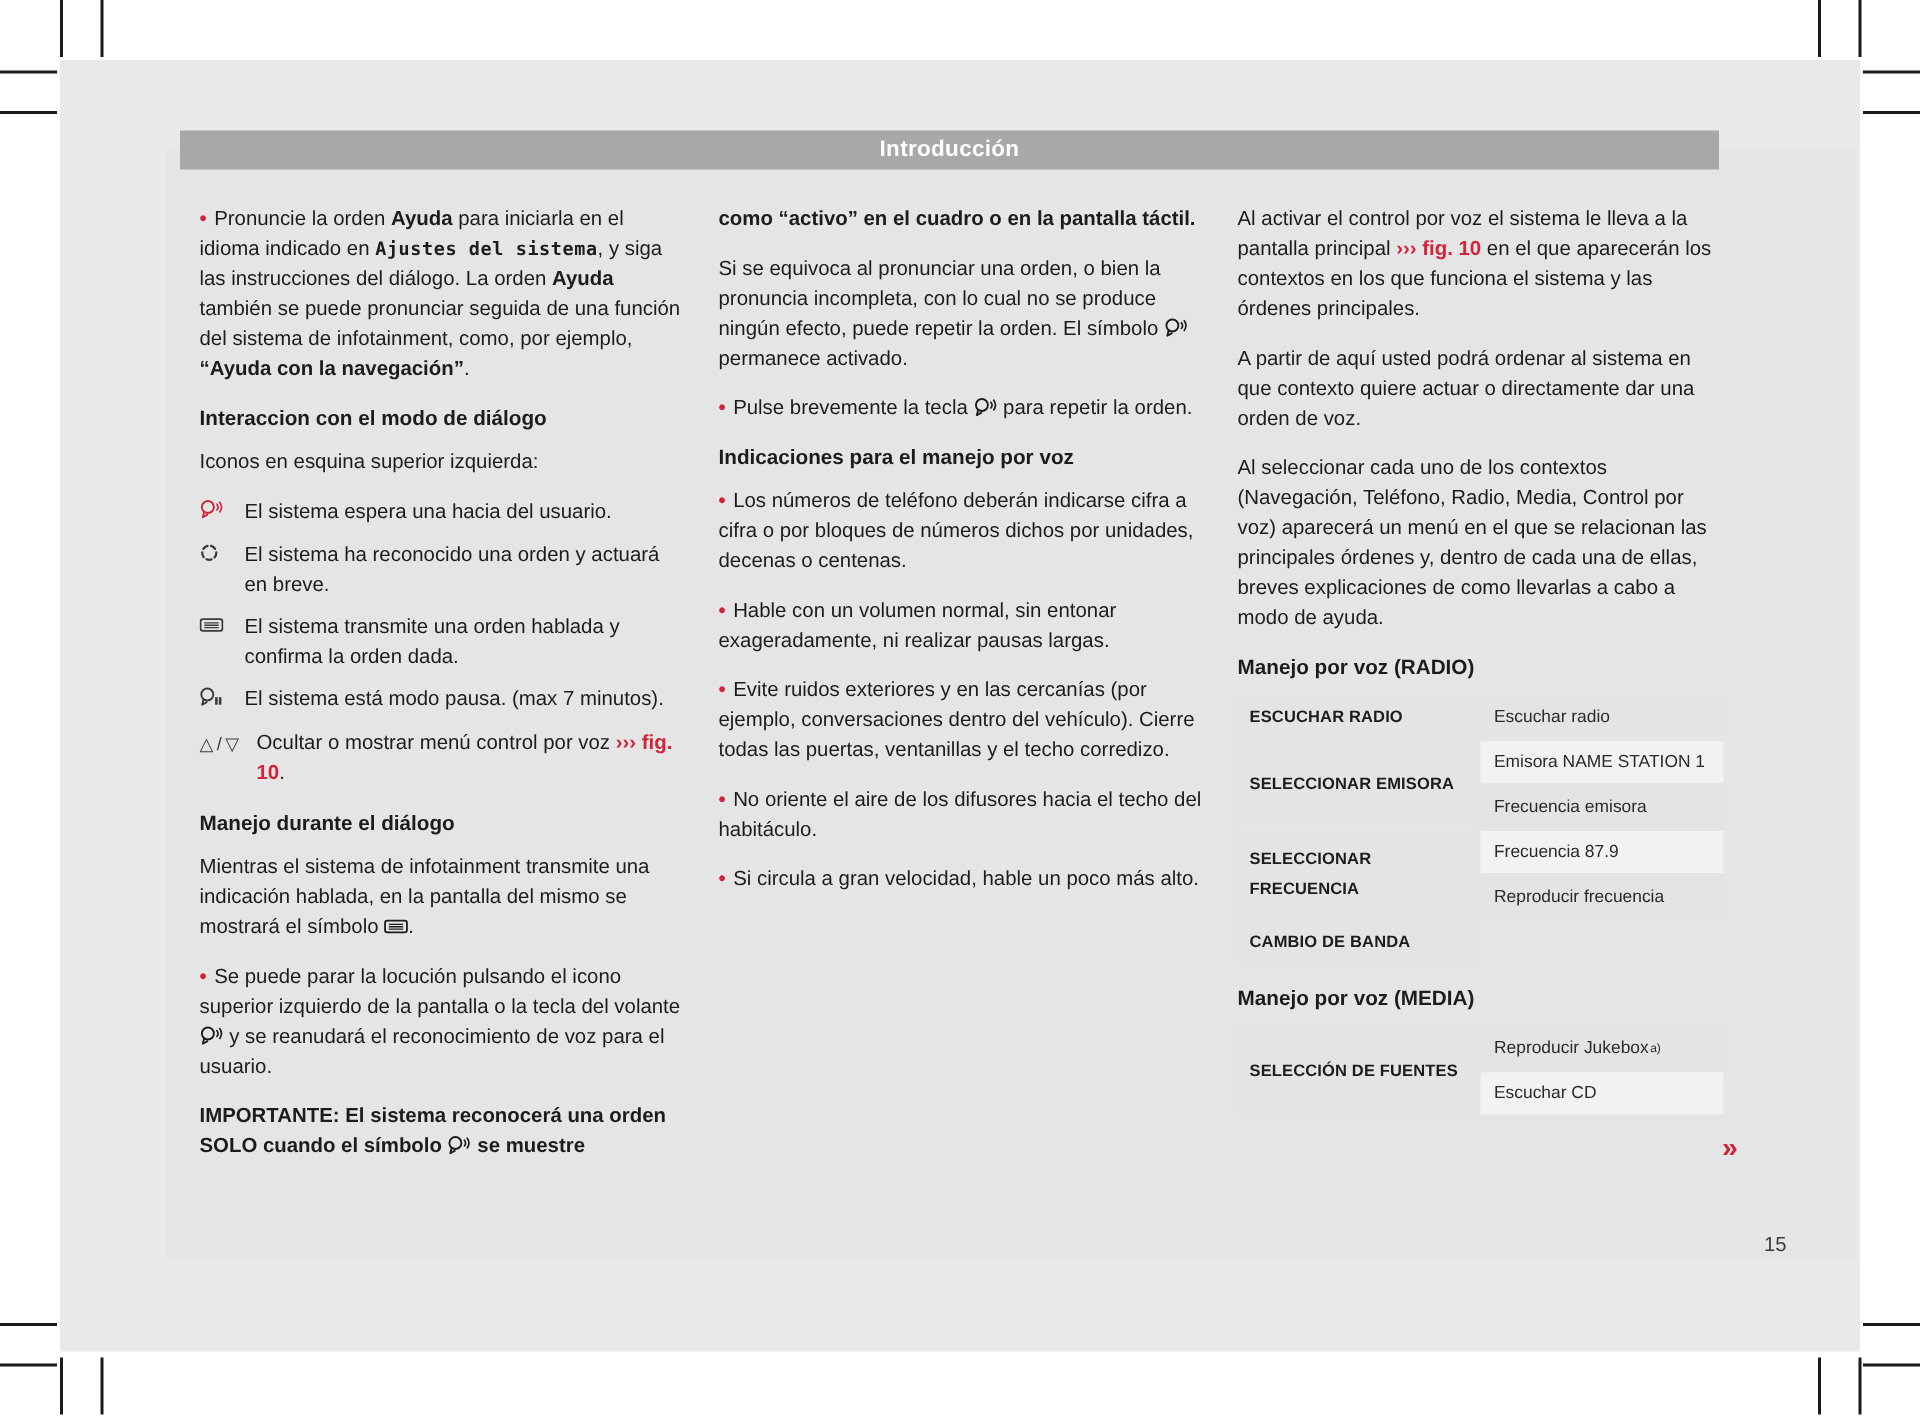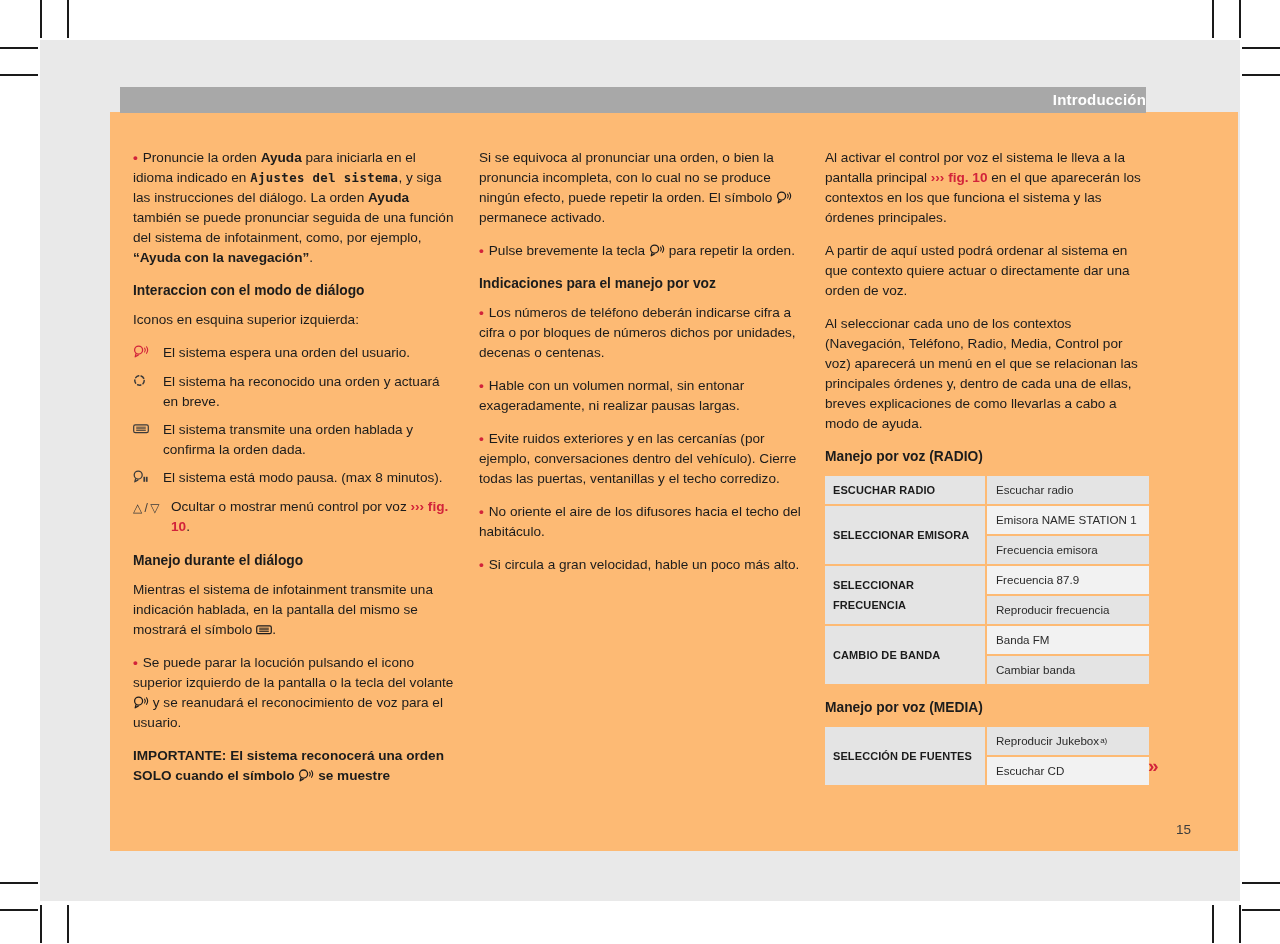--- a/index.html
+++ b/index.html
@@ -12,24 +12,24 @@
   html,body{width:1280px;height:944px;background:#fff;overflow:hidden;
     font-family:"Liberation Sans",sans-serif;color:var(--ink)}
   body{position:relative}
 
   
   .cm{position:absolute;background:#1a1a1a}
   .cm.h{height:1.5px;width:38px}
   .cm.v{width:1.5px;height:38px}
 
   .backdrop{position:absolute;left:40px;top:40px;width:1200px;height:861px;background:var(--backdrop)}
-  .sheet{position:absolute;left:110px;top:112px;width:1128px;height:739px;background:#fdba74}
+  .sheet{position:absolute;left:110px;top:100px;width:1128px;height:739px;background:#e5e5e5}
 
   .band{position:absolute;left:120px;top:87px;width:1026px;height:26px;background:var(--band);
-    color:#fff;font-weight:bold;font-size:15px;text-align:right;line-height:26px;letter-spacing:.2px}
+    color:#fff;font-weight:bold;font-size:15px;text-align:center;line-height:26px;letter-spacing:.2px}
 
   .col{position:absolute;top:36px;width:324px;font-size:13.6px;line-height:20px}
   .col-left{left:23px}
   .col-middle{left:369px}
   .col-right{left:715px}
 
   .p{margin:0 0 13px}
   .p.bold{font-weight:bold}
   .h{font-weight:bold;margin:7px 0 9px;font-size:13.8px}
   .bullet{color:var(--red);margin-right:5px;font-weight:bold}
@@ -87,21 +87,21 @@
       <div class="h">Interaccion con el modo de diálogo</div>
       <div class="p">Iconos en esquina superior izquierda:</div>
       <div class="iconlist">
         <div class="iconrow">
           <div class="iconcell redic"><svg width="16" height="13" viewBox="0 0 16 13">
               <circle cx="5.6" cy="5" r="4" fill="none" stroke="currentColor" stroke-width="1.25"></circle>
               <path d="M3.1 8.4 2.2 11.8l3.4-1.9" fill="none" stroke="currentColor" stroke-width="1.25" stroke-linejoin="round"></path>
               <path d="M11.6 3.1a3.1 3.1 0 0 1 0 3.9" fill="none" stroke="currentColor" stroke-width="1.1" stroke-linecap="round"></path>
               <path d="M13.5 1.8a5.6 5.6 0 0 1 0 6.5" fill="none" stroke="currentColor" stroke-width="1.1" stroke-linecap="round"></path>
             </svg></div>
-          <div class="icontext">El sistema espera una orden del usuario.</div>
+          <div class="icontext">El sistema espera una hacia del usuario.</div>
         </div>
         <div class="iconrow">
           <div class="iconcell"><svg width="13" height="13" viewBox="0 0 13 13">
               <circle cx="6.5" cy="6.5" r="4.7" fill="none" stroke="currentColor" stroke-width="1.5" stroke-dasharray="3.4 2.4" stroke-linecap="round"></circle>
             </svg></div>
           <div class="icontext">El sistema ha reconocido una orden y actuará en breve.</div>
         </div>
         <div class="iconrow">
           <div class="iconcell"><svg width="16" height="13" viewBox="0 0 16 13">
               <rect x="0.7" y="2.8" width="14.6" height="7.8" rx="1.6" fill="none" stroke="currentColor" stroke-width="1.2"></rect>
@@ -109,21 +109,21 @@
             </svg></div>
           <div class="icontext">El sistema transmite una orden hablada y confirma la orden dada.</div>
         </div>
         <div class="iconrow">
           <div class="iconcell"><svg width="15" height="13" viewBox="0 0 15 13">
               <circle cx="5.2" cy="5" r="4" fill="none" stroke="currentColor" stroke-width="1.25"></circle>
               <path d="M2.7 8.4 1.8 11.8l3.4-1.9" fill="none" stroke="currentColor" stroke-width="1.25" stroke-linejoin="round"></path>
               <rect x="10.4" y="6.8" width="1.7" height="5" fill="currentColor"></rect>
               <rect x="12.9" y="6.8" width="1.7" height="5" fill="currentColor"></rect>
             </svg></div>
-          <div class="icontext">El sistema está modo pausa. (max 8 minutos).</div>
+          <div class="icontext">El sistema está modo pausa. (max 7 minutos).</div>
         </div>
         <div class="iconrow">
           <div class="iconcell tri">△ / ▽</div>
           <div class="icontext">Ocultar o mostrar menú control por voz <span class="red">››› fig. 10</span>.</div>
         </div>
       </div>
       <div class="h">Manejo durante el diálogo</div>
       <div class="p">Mientras el sistema de infotainment transmite una indicación hablada, en la pantalla del mismo se mostrará el símbolo <span class="icn"><svg width="16" height="13" viewBox="0 0 16 13">
             <rect x="0.7" y="2.8" width="14.6" height="7.8" rx="1.6" fill="none" stroke="currentColor" stroke-width="1.2"></rect>
             <path d="M3.2 5.2h9.6M3.2 6.8h9.6M3.2 8.4h9.6" stroke="currentColor" stroke-width="0.9"></path>
@@ -135,20 +135,21 @@
             <path d="M13.5 1.8a5.6 5.6 0 0 1 0 6.5" fill="none" stroke="currentColor" stroke-width="1.1" stroke-linecap="round"></path>
           </svg></span> y se reanudará el reconocimiento de voz para el usuario.</div>
       <div class="p bold">IMPORTANTE: El sistema reconocerá una orden SOLO cuando el símbolo <span class="icn"><svg width="16" height="13" viewBox="0 0 16 13">
             <circle cx="5.6" cy="5" r="4" fill="none" stroke="currentColor" stroke-width="1.25"></circle>
             <path d="M3.1 8.4 2.2 11.8l3.4-1.9" fill="none" stroke="currentColor" stroke-width="1.25" stroke-linejoin="round"></path>
             <path d="M11.6 3.1a3.1 3.1 0 0 1 0 3.9" fill="none" stroke="currentColor" stroke-width="1.1" stroke-linecap="round"></path>
             <path d="M13.5 1.8a5.6 5.6 0 0 1 0 6.5" fill="none" stroke="currentColor" stroke-width="1.1" stroke-linecap="round"></path>
           </svg></span> se muestre</div>
     </div>
   <div class="col col-middle">
+      <div class="p bold">como “activo” en el cuadro o en la pantalla táctil.</div>
       <div class="p">Si se equivoca al pronunciar una orden, o bien la pronuncia incompleta, con lo cual no se produce ningún efecto, puede repetir la orden. El símbolo <span class="icn"><svg width="16" height="13" viewBox="0 0 16 13">
             <circle cx="5.6" cy="5" r="4" fill="none" stroke="currentColor" stroke-width="1.25"></circle>
             <path d="M3.1 8.4 2.2 11.8l3.4-1.9" fill="none" stroke="currentColor" stroke-width="1.25" stroke-linejoin="round"></path>
             <path d="M11.6 3.1a3.1 3.1 0 0 1 0 3.9" fill="none" stroke="currentColor" stroke-width="1.1" stroke-linecap="round"></path>
             <path d="M13.5 1.8a5.6 5.6 0 0 1 0 6.5" fill="none" stroke="currentColor" stroke-width="1.1" stroke-linecap="round"></path>
           </svg></span> permanece activado.</div>
       <div class="p"><span class="bullet">•</span>Pulse brevemente la tecla <span class="icn"><svg width="16" height="13" viewBox="0 0 16 13">
             <circle cx="5.6" cy="5" r="4" fill="none" stroke="currentColor" stroke-width="1.25"></circle>
             <path d="M3.1 8.4 2.2 11.8l3.4-1.9" fill="none" stroke="currentColor" stroke-width="1.25" stroke-linejoin="round"></path>
             <path d="M11.6 3.1a3.1 3.1 0 0 1 0 3.9" fill="none" stroke="currentColor" stroke-width="1.1" stroke-linecap="round"></path>
@@ -182,24 +183,20 @@
         </div>
         <div class="vrow">
           <div class="vlabel">SELECCIONAR FRECUENCIA</div>
           <div class="vcmds">
             <div class="vcmd lt">Frecuencia 87.9</div>
             <div class="vcmd dk">Reproducir frecuencia</div>
           </div>
         </div>
         <div class="vrow">
           <div class="vlabel">CAMBIO DE BANDA</div>
-          <div class="vcmds">
-            <div class="vcmd lt">Banda FM</div>
-            <div class="vcmd dk">Cambiar banda</div>
-          </div>
         </div>
       </div>
       <div class="h">Manejo por voz (MEDIA)</div>
       <div class="vtable">
         <div class="vrow">
           <div class="vlabel">SELECCIÓN DE FUENTES</div>
           <div class="vcmds">
             <div class="vcmd dk">Reproducir Jukebox<sup>a)</sup></div>
             <div class="vcmd lt">Escuchar CD</div>
           </div>

